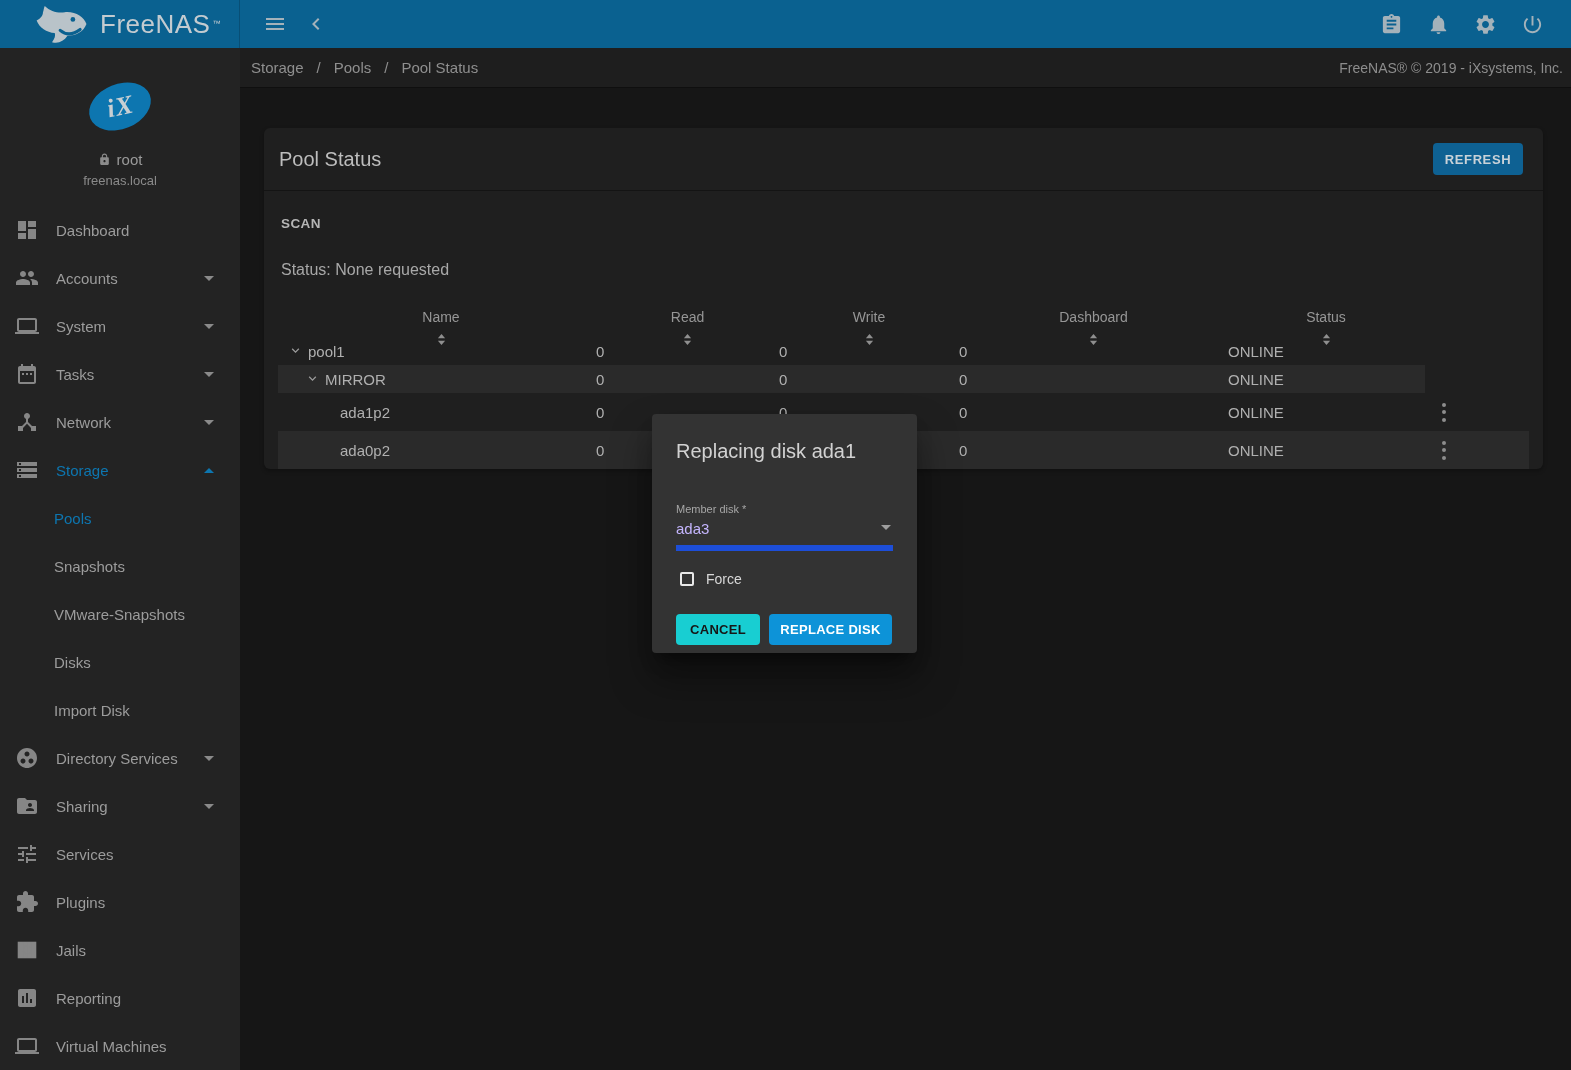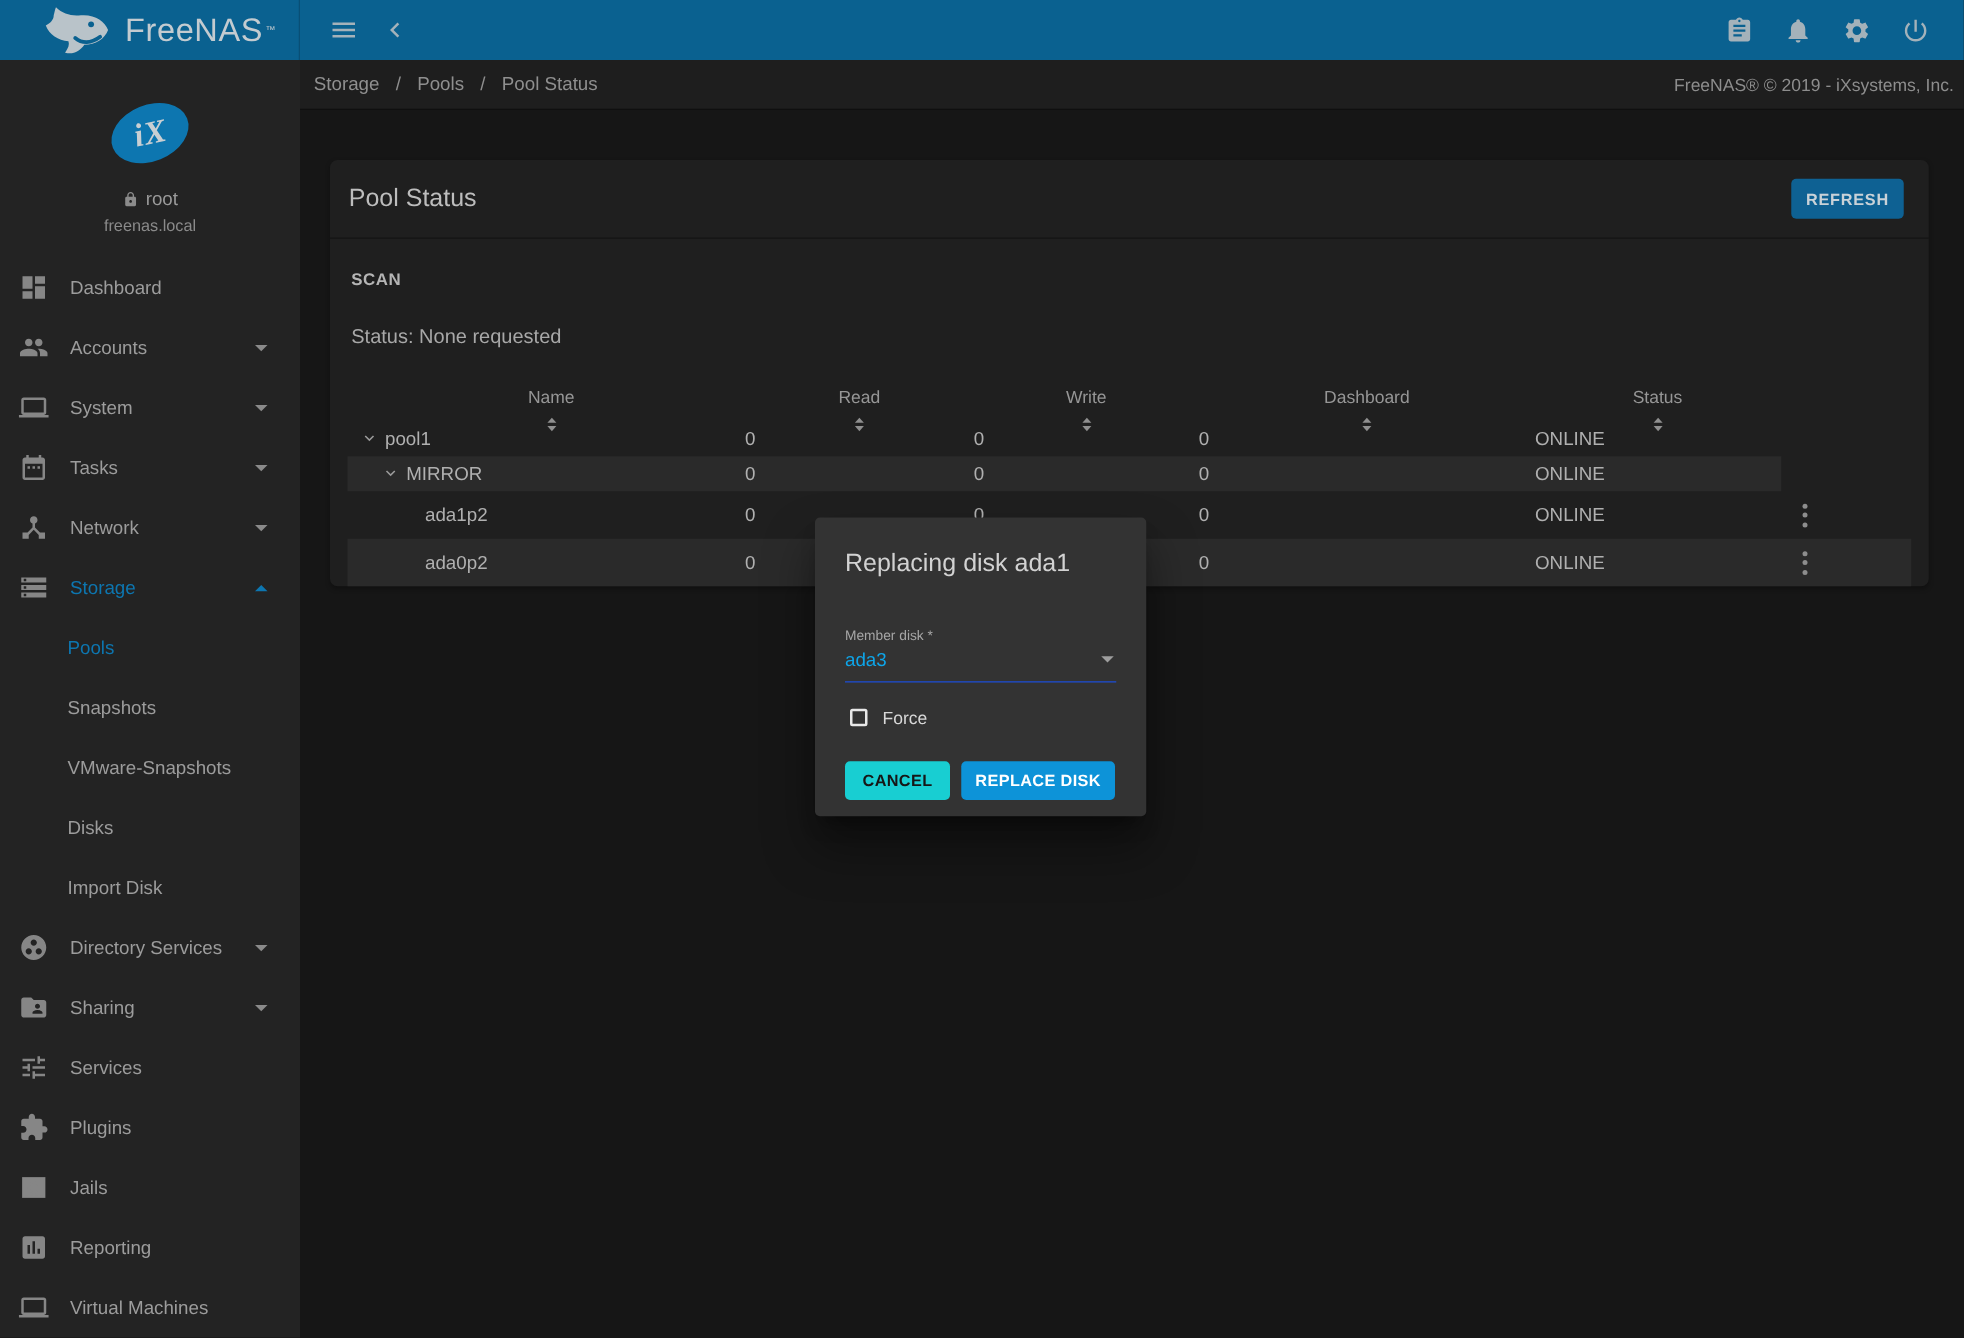--- a/index.html
+++ b/index.html
@@ -116,23 +116,23 @@
   .dots i { width:4px; height:4px; border-radius:50%; background:#8d8d8d; }
 
   
   .dialog {
     position:absolute; left:652px; top:414px; width:265px; height:239px;
     background:var(--dialog_bg,#333333); border-radius:4px; z-index:10;
     box-shadow:0 11px 15px -7px rgba(0,0,0,.5), 0 24px 38px 3px rgba(0,0,0,.35);
   }
   .dialog-title { margin:26px 24px 0; font-size:20px; font-weight:500; color:#d2d2d2; }
   .dialog-field { margin:40px 24px 0; position:relative;
-    border-bottom:1px solid #1d4ed8; padding-bottom:8px; cursor:pointer; }
+    border-bottom:6px solid #1d4ed8; padding-bottom:8px; cursor:pointer; }
   .field-label { font-size:11px; color:#a6a6a6; }
-  .field-value { font-size:15px; color:#0ea5e9; margin-top:5px; }
+  .field-value { font-size:15px; color:#c4b5fd; margin-top:5px; }
   .select-arrow { position:absolute; right:2px; bottom:15px; width:0; height:0;
     border-left:5px solid transparent; border-right:5px solid transparent;
     border-top:5px solid #9e9e9e; }
   .dialog-check { margin:20px 24px 0 28px; display:flex; align-items:center; gap:12px; }
   .checkbox { width:14px; height:14px; border:2px solid #e8e8e8; border-radius:2px; cursor:pointer; flex:none;}
   .check-label { font-size:14px; color:#d8d8d8; }
   .dialog-actions { margin:27px 24px 0; display:flex; gap:9px; }
   .dlg-btn { height:31px; border:none; border-radius:4px; font-family:"Liberation Sans",sans-serif;
     font-size:13px; font-weight:700; letter-spacing:.3px; cursor:pointer; }
   .btn-cancel { width:84px; background:var(--cancel_cyan,#18ced2); color:#161616; }

